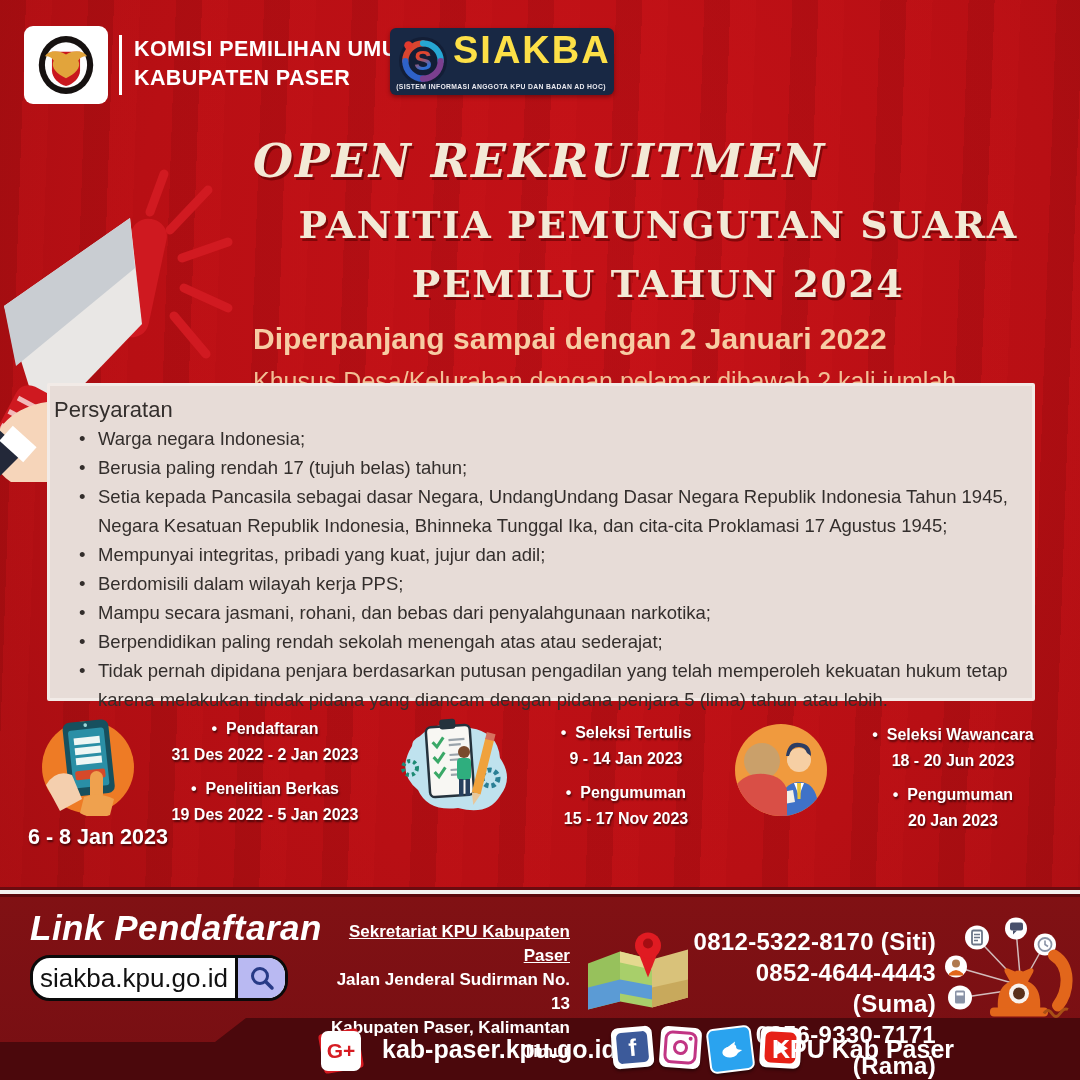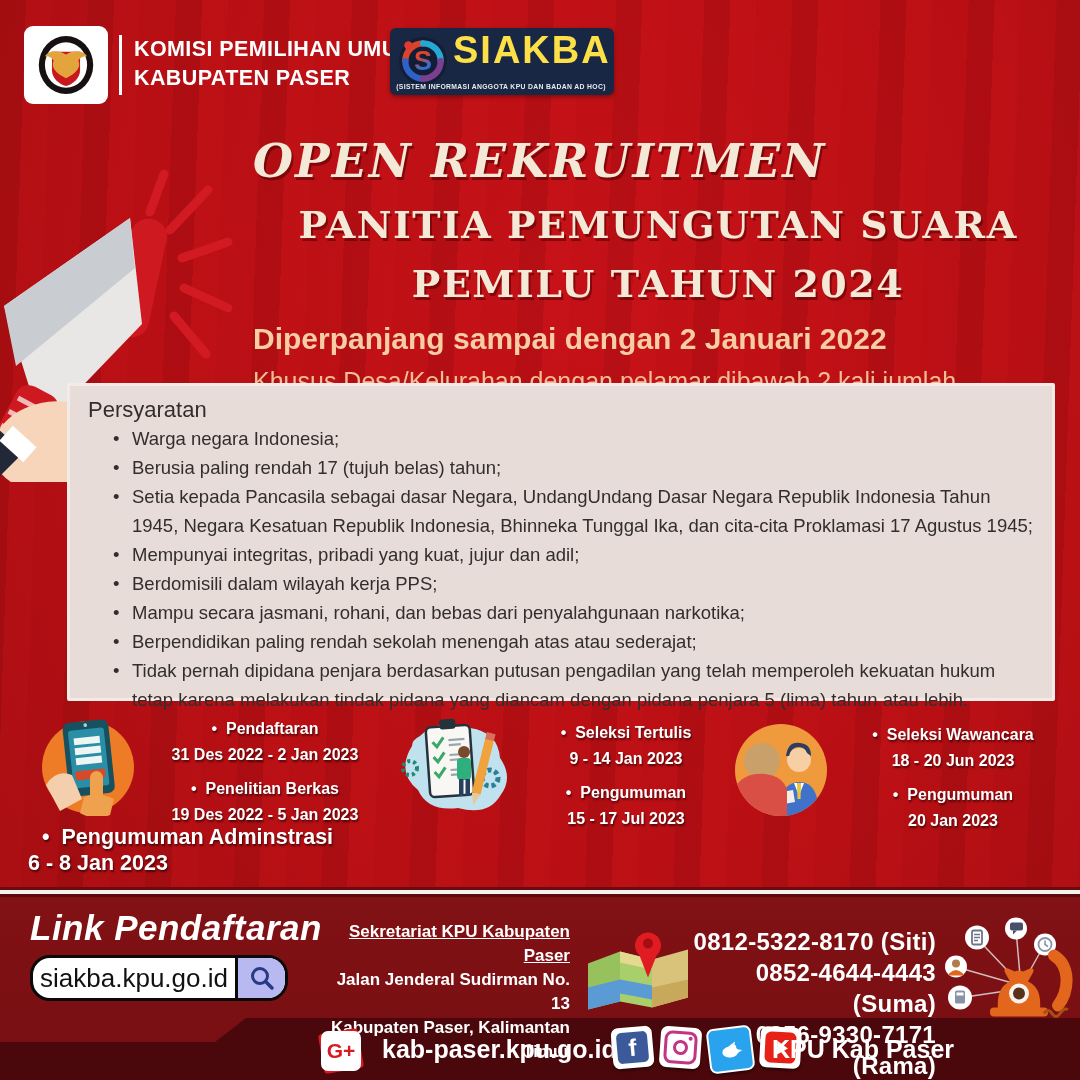--- a/index.html
+++ b/index.html
@@ -29,21 +29,21 @@
   .titleblock{position:absolute;left:253px;top:134px;width:810px;z-index:4;}
   .t1{font-family:"DejaVu Serif",serif;font-style:italic;font-weight:bold;font-size:46px;letter-spacing:2px;color:#f3e9d6;
       text-shadow:2px 3px 0 rgba(80,0,0,.55);white-space:nowrap;}
   .t2,.t3{font-family:"DejaVu Serif",serif;font-weight:bold;font-size:38px;letter-spacing:1.5px;color:#f3e9d6;
       text-shadow:2px 3px 0 rgba(80,0,0,.55);white-space:nowrap;margin-top:14px;text-align:center;}
   .ext{margin-top:16px;font-weight:bold;font-size:30px;color:#f7cda4;white-space:nowrap;}
   .note{margin-top:8px;font-size:25px;line-height:34px;color:#f2bf95;width:740px;}
 
   
   .req-panel{position:absolute;left:47px;top:383px;width:988px;height:318px;z-index:5;background:#e7dcd7;
-    border:3px solid #f2ebe7;border-radius:2px;box-sizing:border-box;padding:10px 12px 0 18px;color:#332e2c;margin-left:20px;}
+    border:3px solid #f2ebe7;border-radius:2px;box-sizing:border-box;padding:10px 12px 0 4px;color:#332e2c;}
   .req-head{font-size:22px;line-height:28px;}
   .req-item{position:relative;padding-left:44px;font-size:18.5px;line-height:29px;}
   .req-item::before{content:"\2022";position:absolute;left:25px;top:0;}
 
   
   .tl-icon{position:absolute;z-index:4;}
   .tl-text{position:absolute;z-index:4;color:#fff;font-weight:bold;font-size:16px;line-height:26px;text-align:center;
     text-shadow:1px 2px 2px rgba(0,0,0,.55);}
   .tl-entry{margin-bottom:8px;}
   .tl-label::before{content:"\2022\00a0\00a0";}
@@ -188,21 +188,20 @@
     <div class="tl-entry">
       <div class="tl-label">Pendaftaran</div>
       <div class="tl-dates">31 Des 2022 - 2 Jan 2023</div>
     </div>
     <div class="tl-entry">
       <div class="tl-label">Penelitian Berkas</div>
       <div class="tl-dates">19 Des 2022 - 5 Jan 2023</div>
     </div>
   </div>
   <div class="tl-extra">
-    <div class="tl-label">Pengumuman Adminstrasi</div>
     <div class="tl-dates">6 - 8 Jan 2023</div>
   </div>
 
   <svg class="tl-icon" style="left:398px;top:716px" width="110" height="100" viewBox="0 0 110 100">
     <path d="M14 30 q-16 26 6 44 q10 22 40 18 q30 8 42 -12 q14 -18 0 -38 q-2 -26 -30 -30 q-34 -10 -50 8 q-8 4 -8 10 z" fill="#bfe2ee"></path>
     <circle cx="12" cy="52" r="7" fill="none" stroke="#1d8a74" stroke-width="4" stroke-dasharray="3 3"></circle>
     <circle cx="92" cy="62" r="8" fill="none" stroke="#2b7f95" stroke-width="5" stroke-dasharray="4 3"></circle>
     <g transform="rotate(-4 52 46)">
       <rect x="30" y="10" width="44" height="70" rx="5" fill="#f8f7f3" stroke="#24323c" stroke-width="2.5"></rect>
       <rect x="44" y="3" width="16" height="10" rx="3" fill="#24323c"></rect>
@@ -219,21 +218,21 @@
       <polygon points="80,78 89,78 84.5,90" fill="#e8c79a"></polygon>
     </g>
   </svg>
   <div class="tl-text" style="left:506px;top:720px;width:240px">
     <div class="tl-entry">
       <div class="tl-label">Seleksi Tertulis</div>
       <div class="tl-dates">9 - 14 Jan 2023</div>
     </div>
     <div class="tl-entry">
       <div class="tl-label">Pengumuman</div>
-      <div class="tl-dates">15 - 17 Jul 2023</div>
+      <div class="tl-dates">15 - 17 Nov 2023</div>
     </div>
   </div>
 
   <svg class="tl-icon" style="left:733px;top:722px" width="96" height="96" viewBox="0 0 96 96">
     <defs>
         <clipPath id="c3">
           <circle cx="48" cy="48" r="46"></circle>
         </clipPath>
       </defs>
     <circle cx="48" cy="48" r="46" fill="#f09a3e"></circle>

